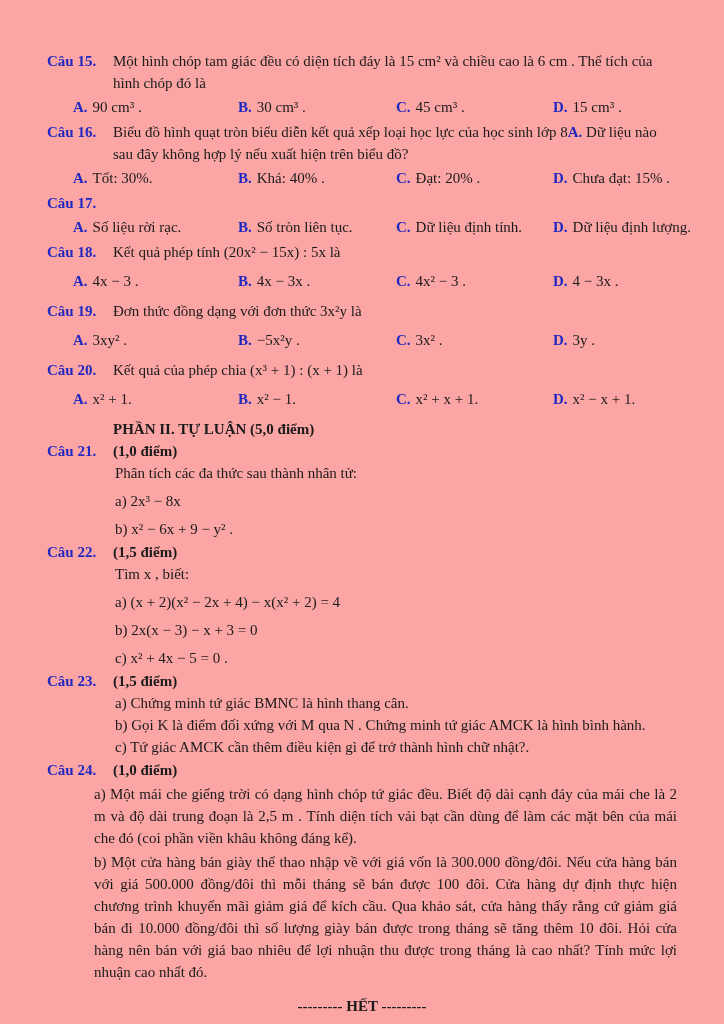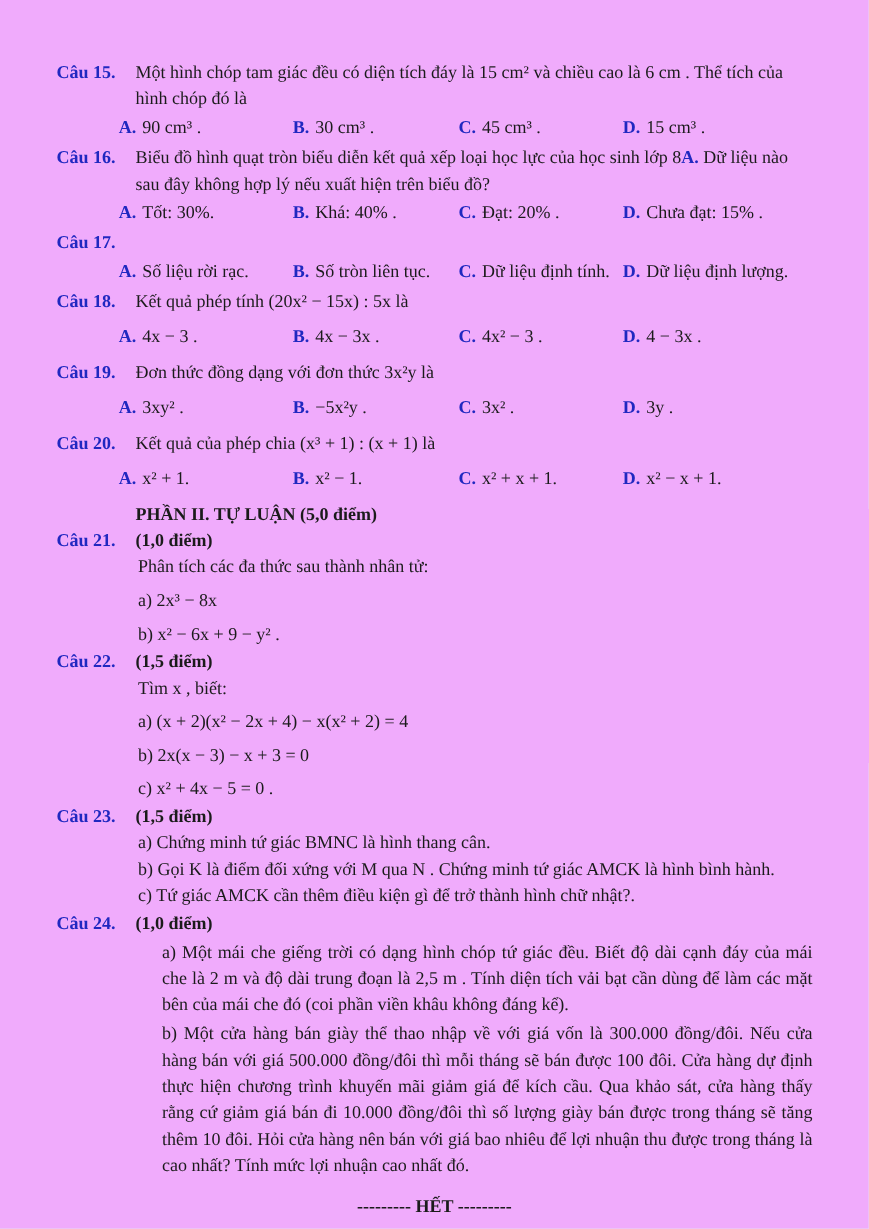--- a/index.html
+++ b/index.html
@@ -1,42 +1,42 @@
 <!DOCTYPE html>
 <html style="--blue: #2028c0; --ink: #1b1b1b;"><head>
 <meta charset="utf-8">
 <style>
   :root { --blue: #2028c0; --ink: #1b1b1b; }
   * { box-sizing: border-box; }
   html, body { margin: 0; padding: 0; background: #e9e9e9; }
   .page {
-    width: 724px; height: 1024px; margin: 0 auto; background: #f0abfc;
+    width: 724px; height: 1024px; margin: 0 auto; background: #fca5a5;
     font-family: "Liberation Serif", serif; font-size: 15px; line-height: 22px;
     color: var(--ink); overflow: hidden; position: relative;
   }
   .content { position: absolute; left: 47px; top: 50px; width: 630px; }
   .q-block { margin-bottom: 1px; }
   .q-row { display: flex; }
   .q-num { width: 66px; flex: 0 0 66px; font-weight: bold; color: var(--blue); }
   .q-text { flex: 1; }
   .hl { font-weight: bold; color: var(--blue); }
-  .opts { display: flex; margin-left: 52px; margin-top: 2px; margin-bottom: 3px; }
+  .opts { display: flex; margin-left: 26px; margin-top: 2px; margin-bottom: 3px; gap: 20px; }
   .opts.mathy { margin-top: 7px; margin-bottom: 8px; }
   .opt { white-space: nowrap; }
   .opt-a { width: 145px; flex: 0 0 145px; }
   .opt-b { width: 138px; flex: 0 0 138px; }
   .opt-c { width: 137px; flex: 0 0 137px; }
   .opt-d { flex: 1; }
   .opt-letter { font-weight: bold; color: var(--blue); margin-right: 5px; }
   .section-heading { margin-left: 66px; font-weight: bold; }
   .e-head { display: flex; }
   .e-points { font-weight: bold; }
   .e-line { margin-left: 68px; }
   .e-line.mathy { margin-top: 6px; }
-  .e-para { margin-left: 88px; text-align: justify; margin-top: 2px; }
+  .e-para { margin-left: 47px; text-align: justify; margin-top: 2px; }
   .footer { text-align: center; font-weight: bold; margin-top: 12px; }
 </style>
 </head>
 <body>
 
 <div class="page">
   <div class="content">
 
     <div class="q-block">
       <div class="q-row">

